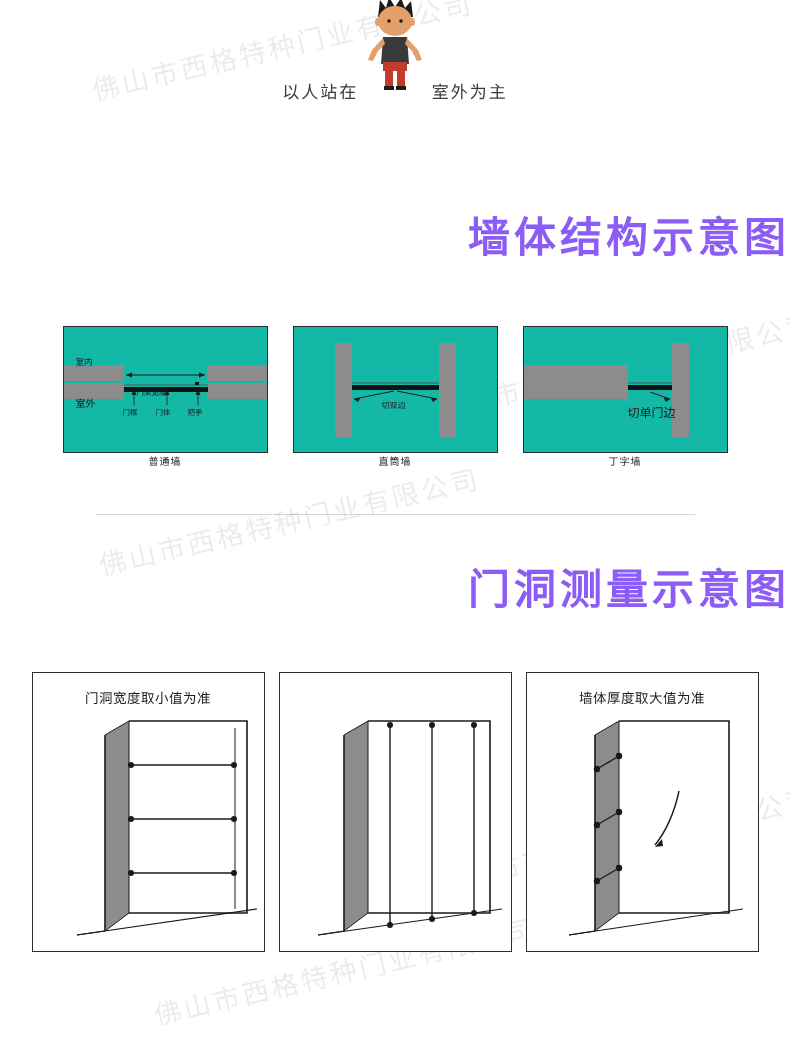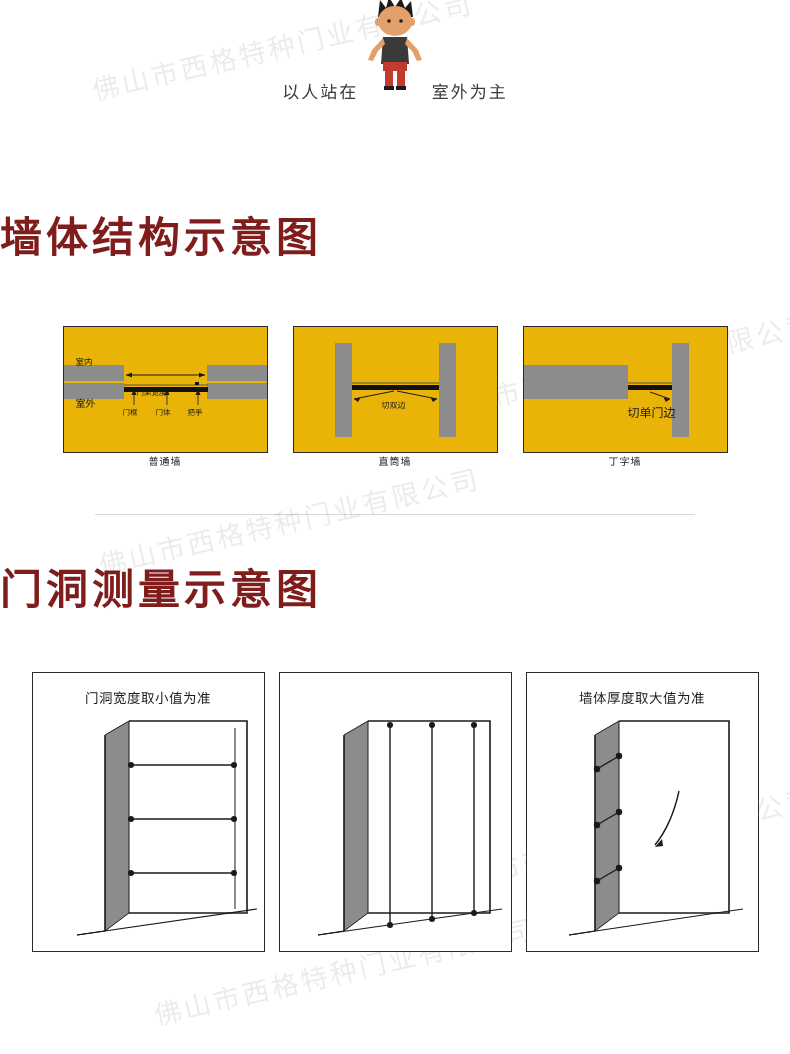--- a/index.html
+++ b/index.html
@@ -55,25 +55,25 @@
     right: 0;
     text-align: center;
     font-size: 17px;
     letter-spacing: 2px;
     color: #3b3b3b;
   }
   .tagline .gap { display: inline-block; width: 60px; }
 
   
   .section-title {
-    text-align: left;
+    text-align: right;
     font-size: 42px;
     font-weight: bold;
     letter-spacing: 4px;
-    color: #7f1d1d;
+    color: #8b5cf6;
     font-family: "DejaVu Sans", "Liberation Sans", sans-serif;
   }
   #title-wall { margin-top: 78px; }
   #title-measure { margin-top: 40px; }
 
   .divider {
     width: 600px;
     height: 1px;
     background: #d8d8d8;
     margin: 46px auto 0 auto;
@@ -84,21 +84,21 @@
     margin-top: 62px;
     display: flex;
     justify-content: center;
     gap: 25px;
   }
   .wall-cell { width: 205px; }
   .wall-box {
     width: 203px;
     height: 125px;
     border: 1px solid #2b2b2b;
-    background: #eab308;
+    background: #14b8a6;
     position: relative;
     overflow: hidden;
     text-align: right;
   }
   .wall-caption {
     text-align: center;
     font-size: 10px;
     letter-spacing: 1px;
     color: #222;
   }

